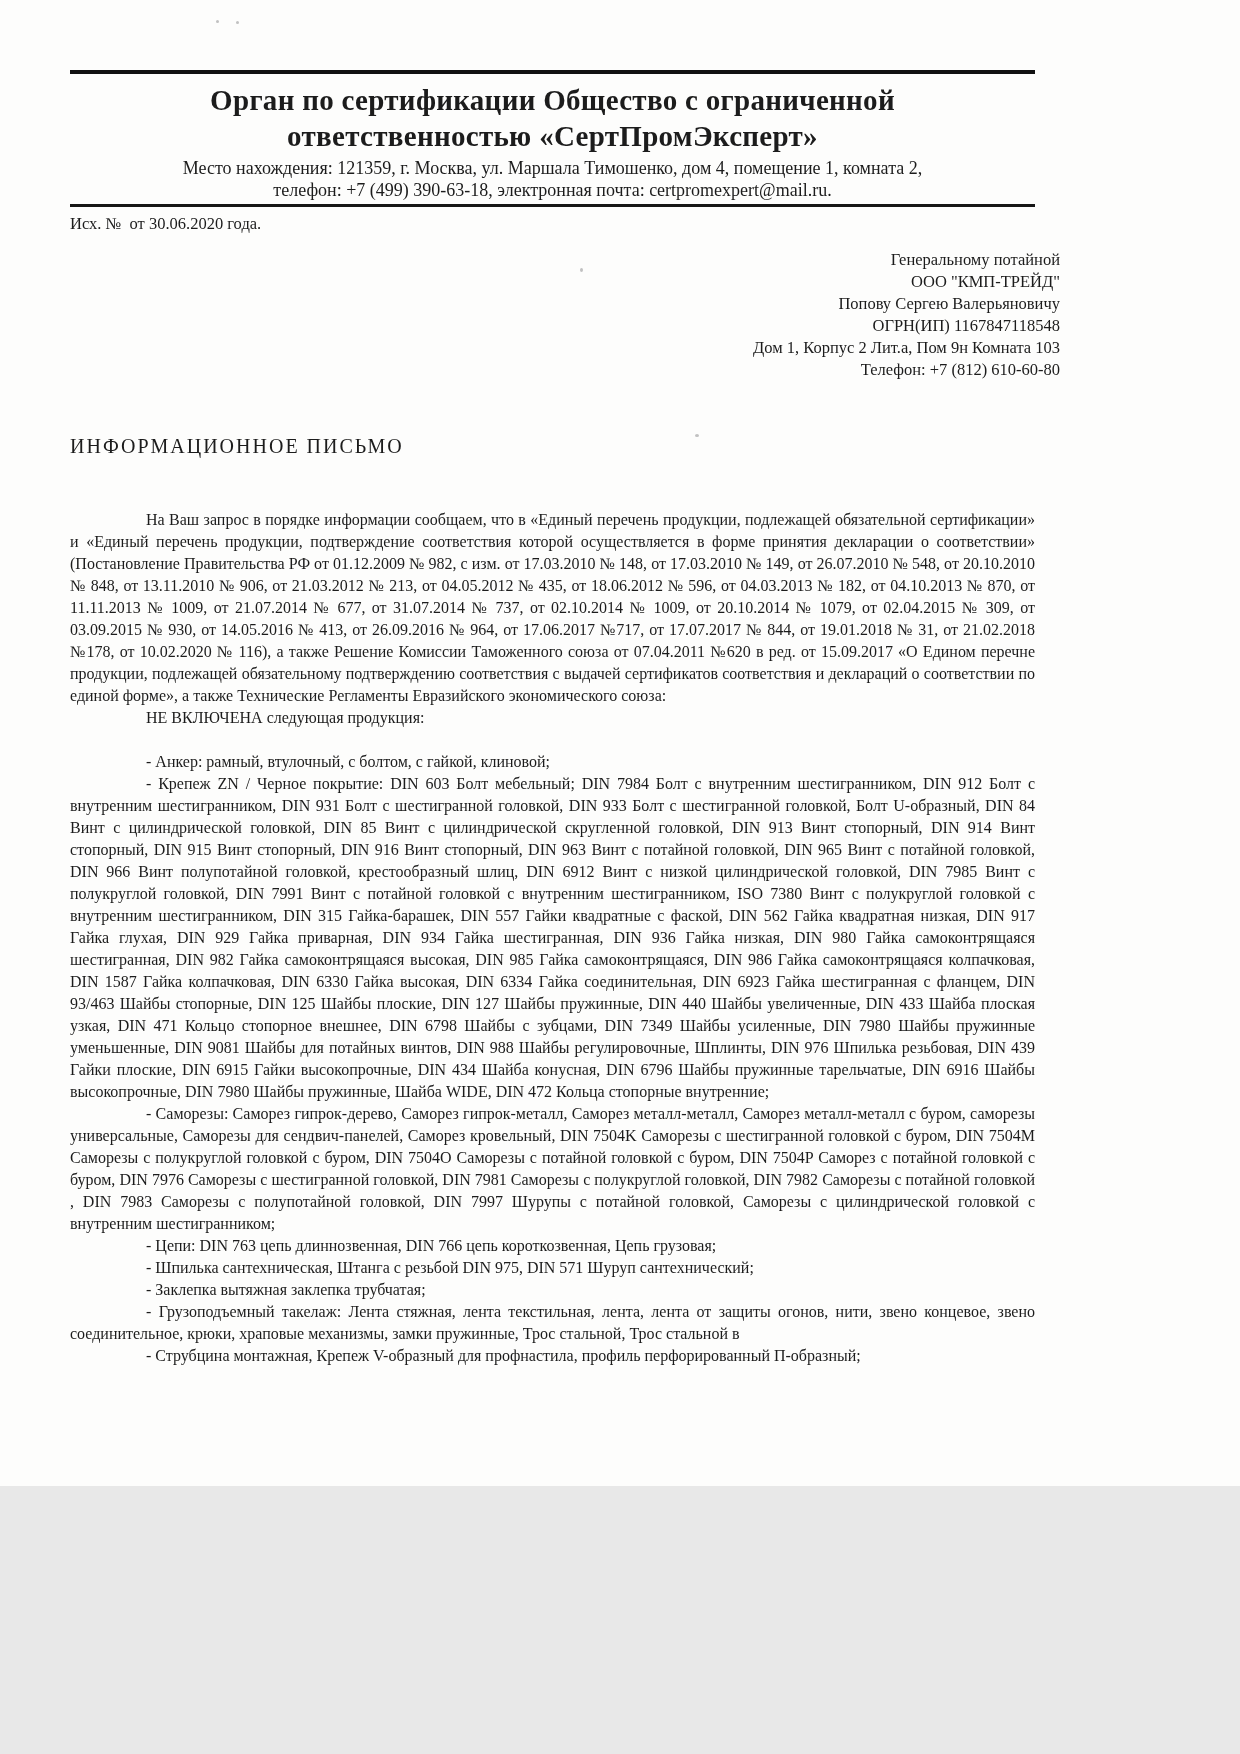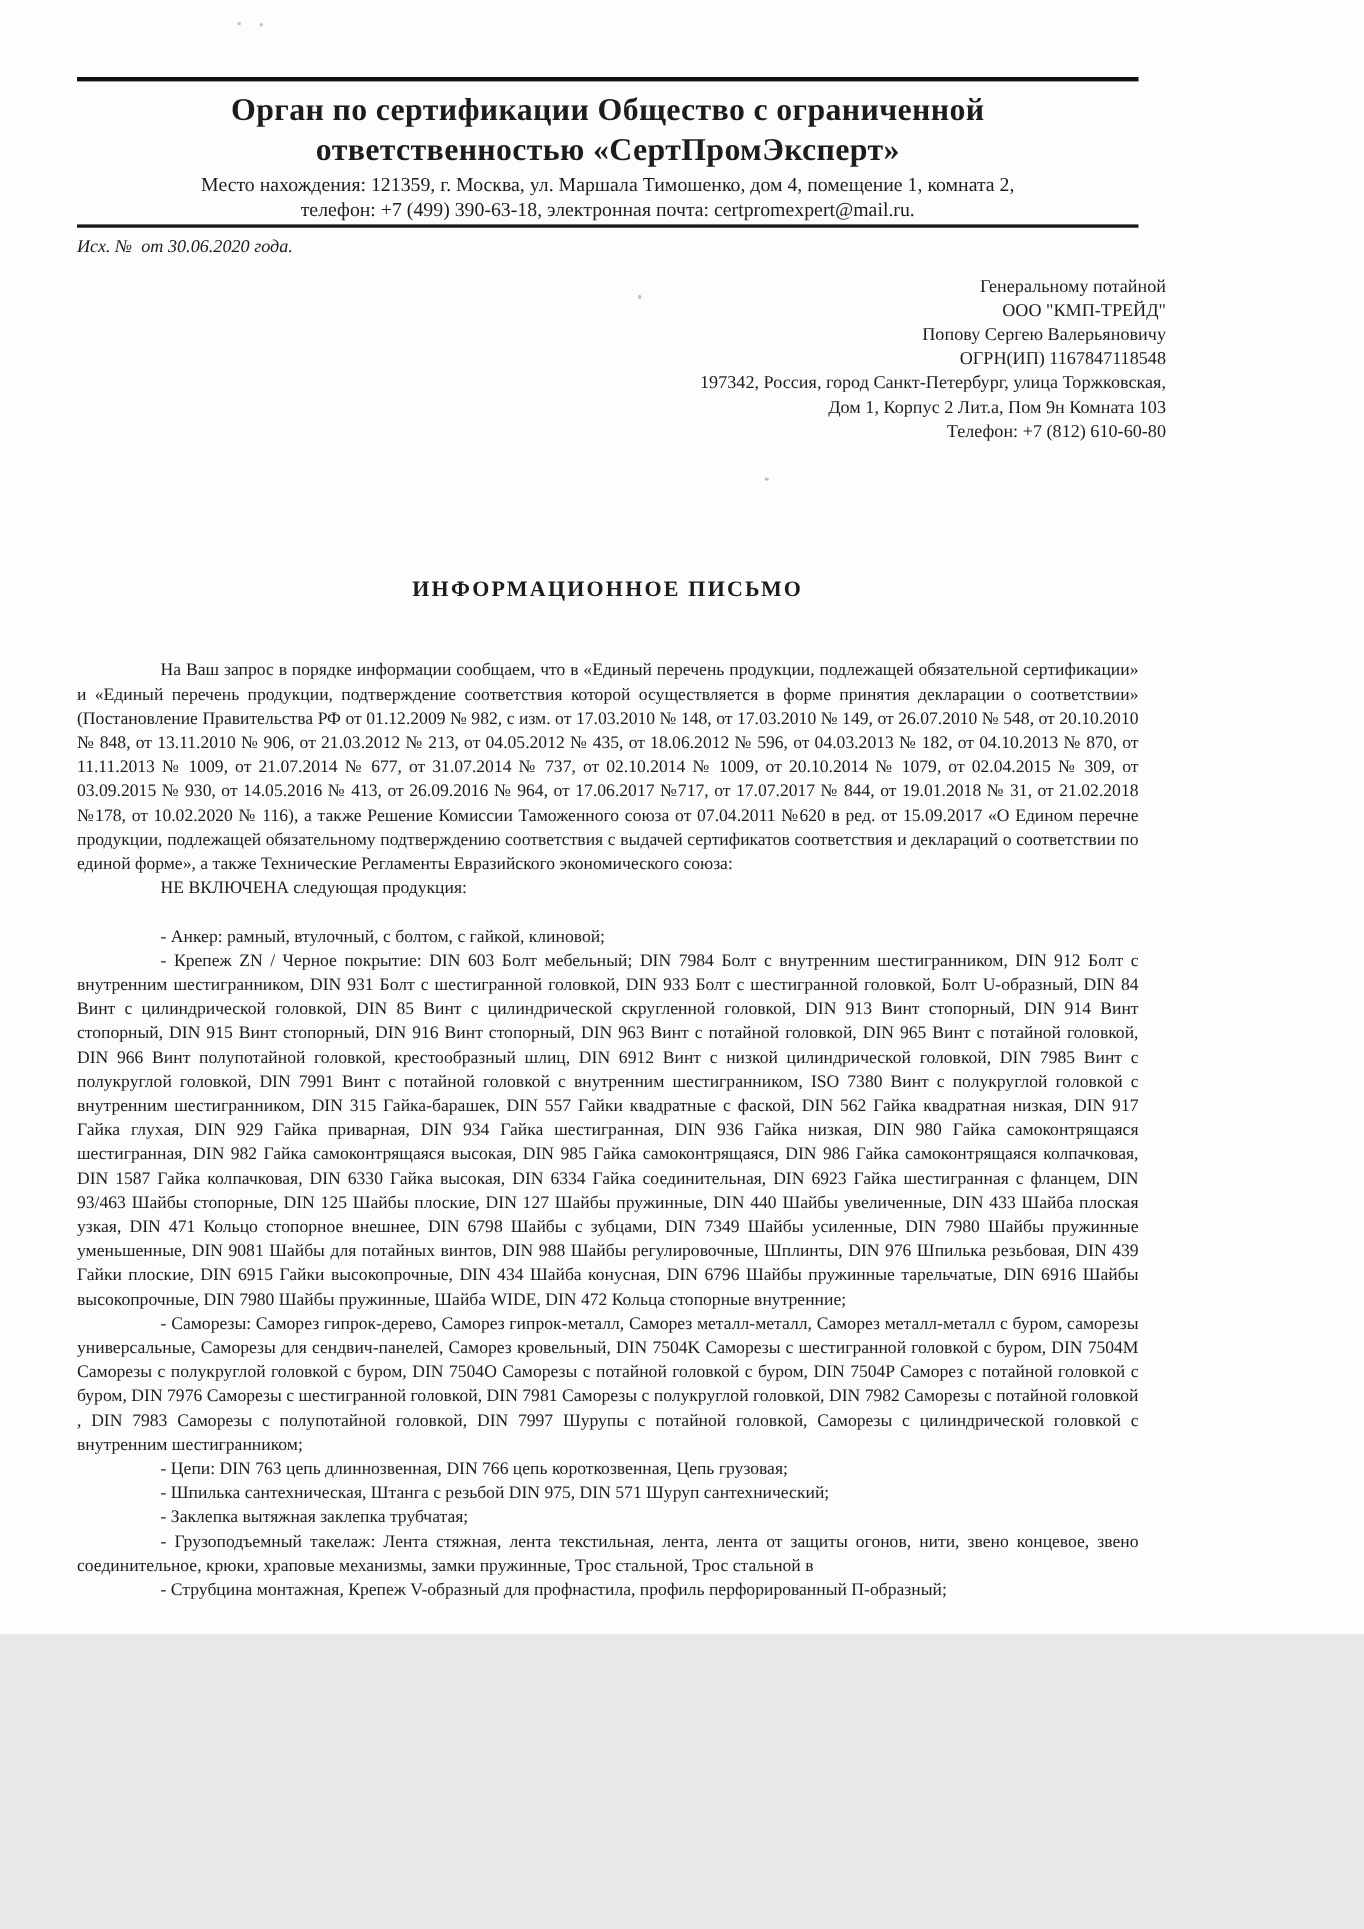--- a/index.html
+++ b/index.html
@@ -40,33 +40,31 @@
     margin-top: 3px;
     text-align: center;
     font-size: 18px;
     line-height: 22px;
   }
   .ref-line {
     margin-top: 6px;
     font-size: 16.5px;
     line-height: 22px;
     white-space: pre-wrap;
-    font-style: italic;
   }
   .recipient {
     margin-top: 14px;
     margin-right: -25px;
     text-align: right;
     font-size: 16.5px;
     line-height: 22px;
   }
   .letter-title {
-    margin-top: 120px;
-    text-align: center;
-    font-weight: bold;
+    margin-top: 52px;
+    font-weight: normal;
     font-size: 20px;
     letter-spacing: 2px;
     line-height: 26px;
   }
   .letter-body {
     margin-top: 50px;
     font-size: 16px;
     line-height: 22px;
     text-align: justify;
   }
@@ -108,21 +106,20 @@
 
     <div class="rule-thin"></div>
 
     <div class="ref-line">Исх. №  от 30.06.2020 года.</div>
 
     <div class="recipient">
       <div>Генеральному потайной</div>
       <div>ООО "КМП-ТРЕЙД"</div>
       <div>Попову Сергею Валерьяновичу</div>
       <div>ОГРН(ИП) 1167847118548</div>
-      <div>197342, Россия, город Санкт-Петербург, улица Торжковская,</div>
       <div>Дом 1, Корпус 2 Лит.а, Пом 9н Комната 103</div>
       <div>Телефон: +7 (812) 610-60-80</div>
     </div>
 
     <div class="letter-title">ИНФОРМАЦИОННОЕ ПИСЬМО</div>
 
     <div class="letter-body">
       <p class="para">На Ваш запрос в порядке информации сообщаем, что в «Единый перечень продукции, подлежащей обязательной сертификации» и «Единый перечень продукции, подтверждение соответствия которой осуществляется в форме принятия декларации о соответствии» (Постановление Правительства РФ от 01.12.2009 № 982, с изм. от 17.03.2010 № 148, от 17.03.2010 № 149, от 26.07.2010 № 548, от 20.10.2010 № 848, от 13.11.2010 № 906, от 21.03.2012 № 213, от 04.05.2012 № 435, от 18.06.2012 № 596, от 04.03.2013 № 182, от 04.10.2013 № 870, от 11.11.2013 № 1009, от 21.07.2014 № 677, от 31.07.2014 № 737, от 02.10.2014 № 1009, от 20.10.2014 № 1079, от 02.04.2015 № 309, от 03.09.2015 № 930, от 14.05.2016 № 413, от 26.09.2016 № 964, от 17.06.2017 №717, от 17.07.2017 № 844, от 19.01.2018 № 31, от 21.02.2018 №178, от 10.02.2020 № 116), а также Решение Комиссии Таможенного союза от 07.04.2011 №620 в ред. от 15.09.2017 «О Едином перечне продукции, подлежащей обязательному подтверждению соответствия с выдачей сертификатов соответствия и деклараций о соответствии по единой форме», а также Технические Регламенты Евразийского экономического союза:</p>
       <p class="para">НЕ ВКЛЮЧЕНА следующая продукция:</p>
       <p class="para gap-top">- Анкер: рамный, втулочный, с болтом, с гайкой, клиновой;</p>

